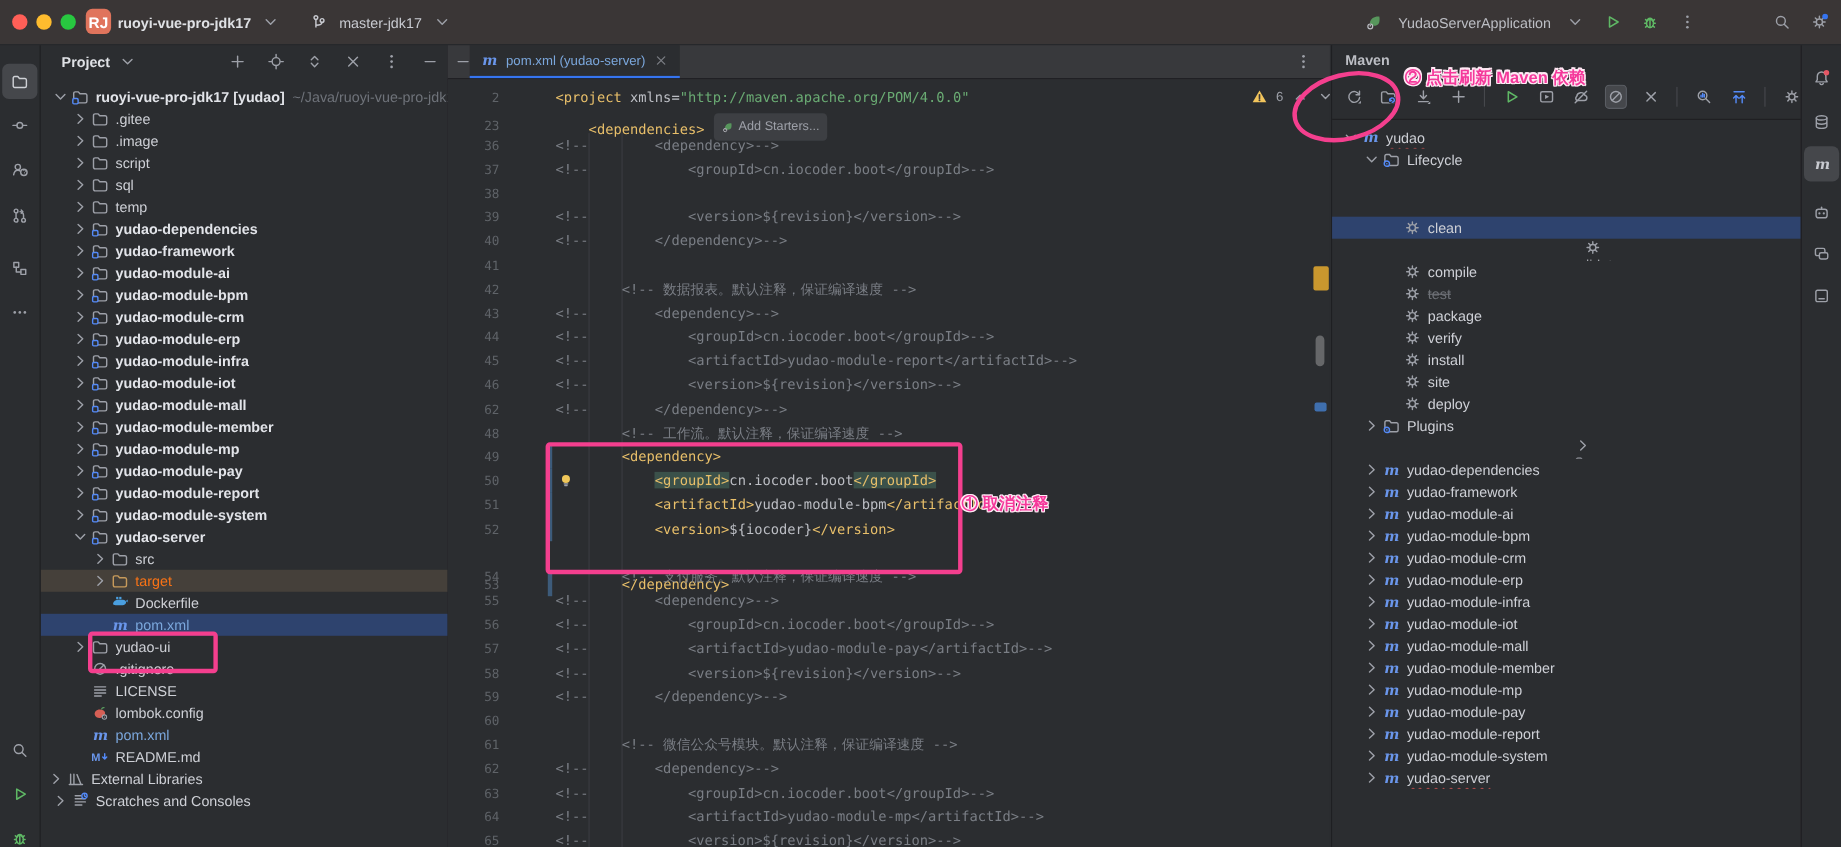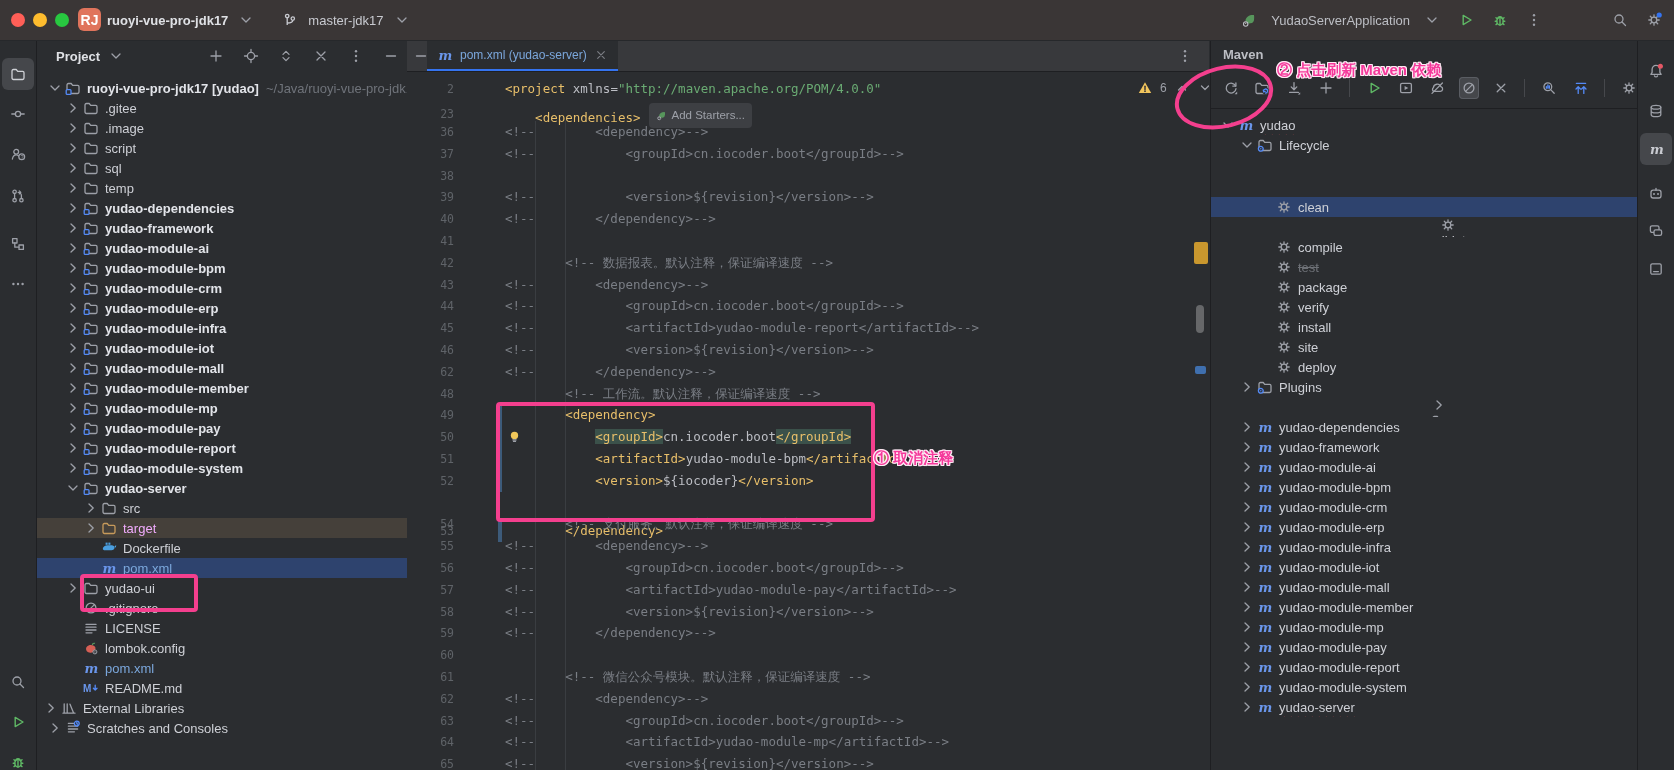--- a/index.html
+++ b/index.html
@@ -25,21 +25,21 @@
   .phead .ttl{font-weight:600;color:#dfe1e5}
   .phbtns{position:absolute;right:4px;top:0;height:30px;display:flex;align-items:center;gap:11px}
   .ptree{position:absolute;top:37px;left:0;right:0}
   .trow{display:flex;align-items:center;height:20px;white-space:nowrap;overflow:hidden}
   .trow .chev,.trow .sp{width:18px;flex:none;display:flex;align-items:center;justify-content:center}
   .trow .ticon{width:18px;flex:none;display:flex;align-items:center;justify-content:center}
   .trow .lbl{margin-left:5px}
   .trow .extra{margin-left:7px;color:#6f737a}
   .b{font-weight:600;color:#e2e4e9}
   .blue{color:#7ba7dc}
-  .olive{color:#f0abfc}
+  .olive{color:#f97316}
   .struck{color:#6e7177;text-decoration:line-through}
   .wavy{text-decoration:underline;text-decoration-style:wavy;text-decoration-color:#d25252;text-decoration-thickness:1px;text-underline-offset:4px}
   .r-selected{background:#2e436e}
   .r-target{background:#45403a}
   
   .editor{position:absolute;left:407px;top:41px;width:802px;bottom:0;background:#2b2d30}
   .tabstrip{position:absolute;top:0;left:0;right:0;height:30px;background:#38393c;border-bottom:1px solid #1e1f22}
   .tab{position:absolute;left:20px;top:0;height:30px;background:#2b2d30;display:flex;align-items:center;gap:7px;
        padding:0 10px;color:#7ba7dc;font-size:12px;border-bottom:2px solid #3574f0;box-sizing:border-box}
   .tabmin{position:absolute;left:2px;top:3px}

